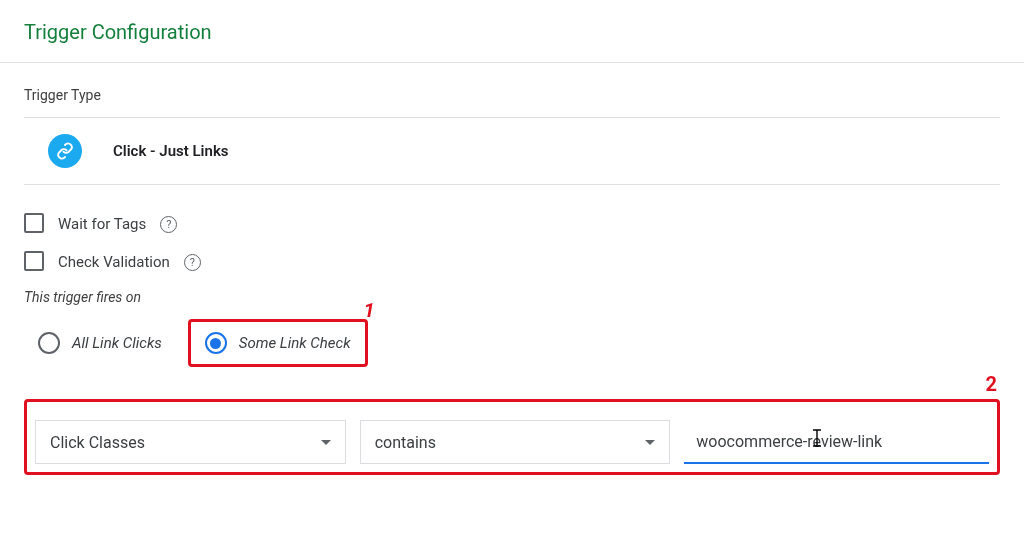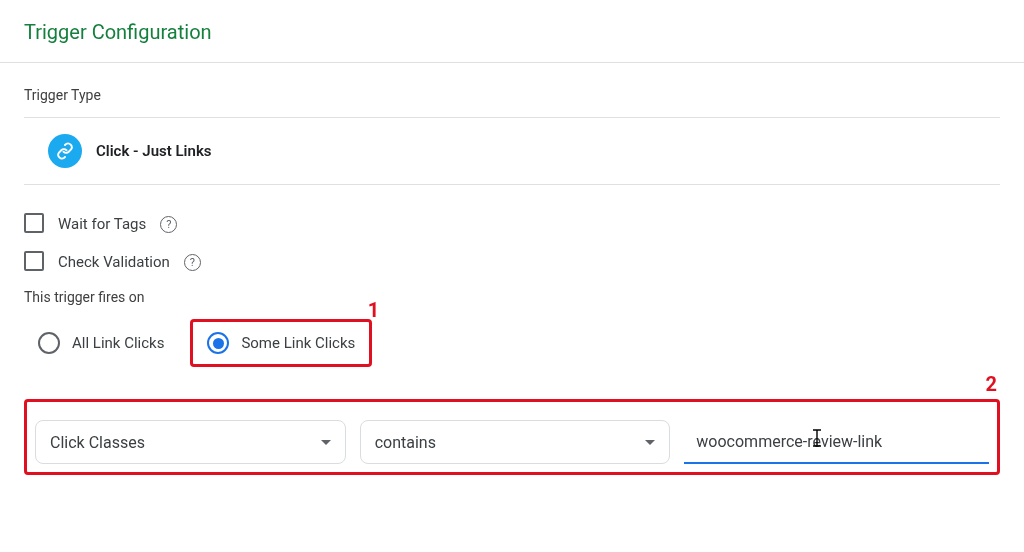--- a/index.html
+++ b/index.html
@@ -29,21 +29,21 @@
       color: #404040;
       margin-bottom: 14px;
     }
     .trigger-card {
       border: 1px solid #e0e0e0;
       border-left: none;
       border-right: none;
       padding: 16px 24px;
       display: flex;
       align-items: center;
-      gap: 14px;
+      gap: 31px;
     }
     .icon-circle {
       width: 34px;
       height: 34px;
       border-radius: 50%;
       background: #1ba9f0;
       display: flex;
       align-items: center;
       justify-content: center;
     }
@@ -138,21 +138,21 @@
       display: flex;
       gap: 14px;
       padding: 8px;
       position: relative;
       margin-top: 10px;
     }
     .dropdown {
       flex: 1;
       height: 44px;
       border: 1px solid #dadce0;
-      border-radius: 8px;
+      border-radius: 0;
       display: flex;
       align-items: center;
       justify-content: space-between;
       padding: 0 14px;
       font-size: 16px;
       color: #3c4043;
       cursor: pointer;
     }
     .dropdown-arrow {
       width: 0; height: 0;
@@ -171,21 +171,21 @@
       outline: none;
       font-family: inherit;
     }
     .cursor-caret {
       position: absolute;
       width: 16px;
       height: 20px;
       pointer-events: none;
     }
     .options-block { margin-top: 28px; }
-    .fires-block { margin-top: 14px; }
+    .fires-block { margin-top: 14px; font-style: italic; }
     .conditions-block { margin-top: 32px; position: relative; }
   </style>
 </head>
 <body>
 
 <div class="page-title">Trigger Configuration</div>
 <div class="divider"></div>
 
 <div class="content">
 
@@ -218,21 +218,21 @@
     <div class="section-label">This trigger fires on</div>
     <div class="radio-row">
       <div class="radio-option">
         <div class="radio"></div>
         <span class="radio-label">All Link Clicks</span>
       </div>
       <div class="highlight-box" style="position:relative;">
         <span class="annotation annotation-1">1</span>
         <div class="radio-option">
           <div class="radio selected"></div>
-          <span class="radio-label">Some Link Clicks</span>
+          <span class="radio-label">Some Link Check</span>
         </div>
       </div>
     </div>
   </div>
 
   <div class="conditions-block">
     <div class="highlight-box">
       <span class="annotation annotation-2">2</span>
       <div class="conditions-row">
         <div class="dropdown">

